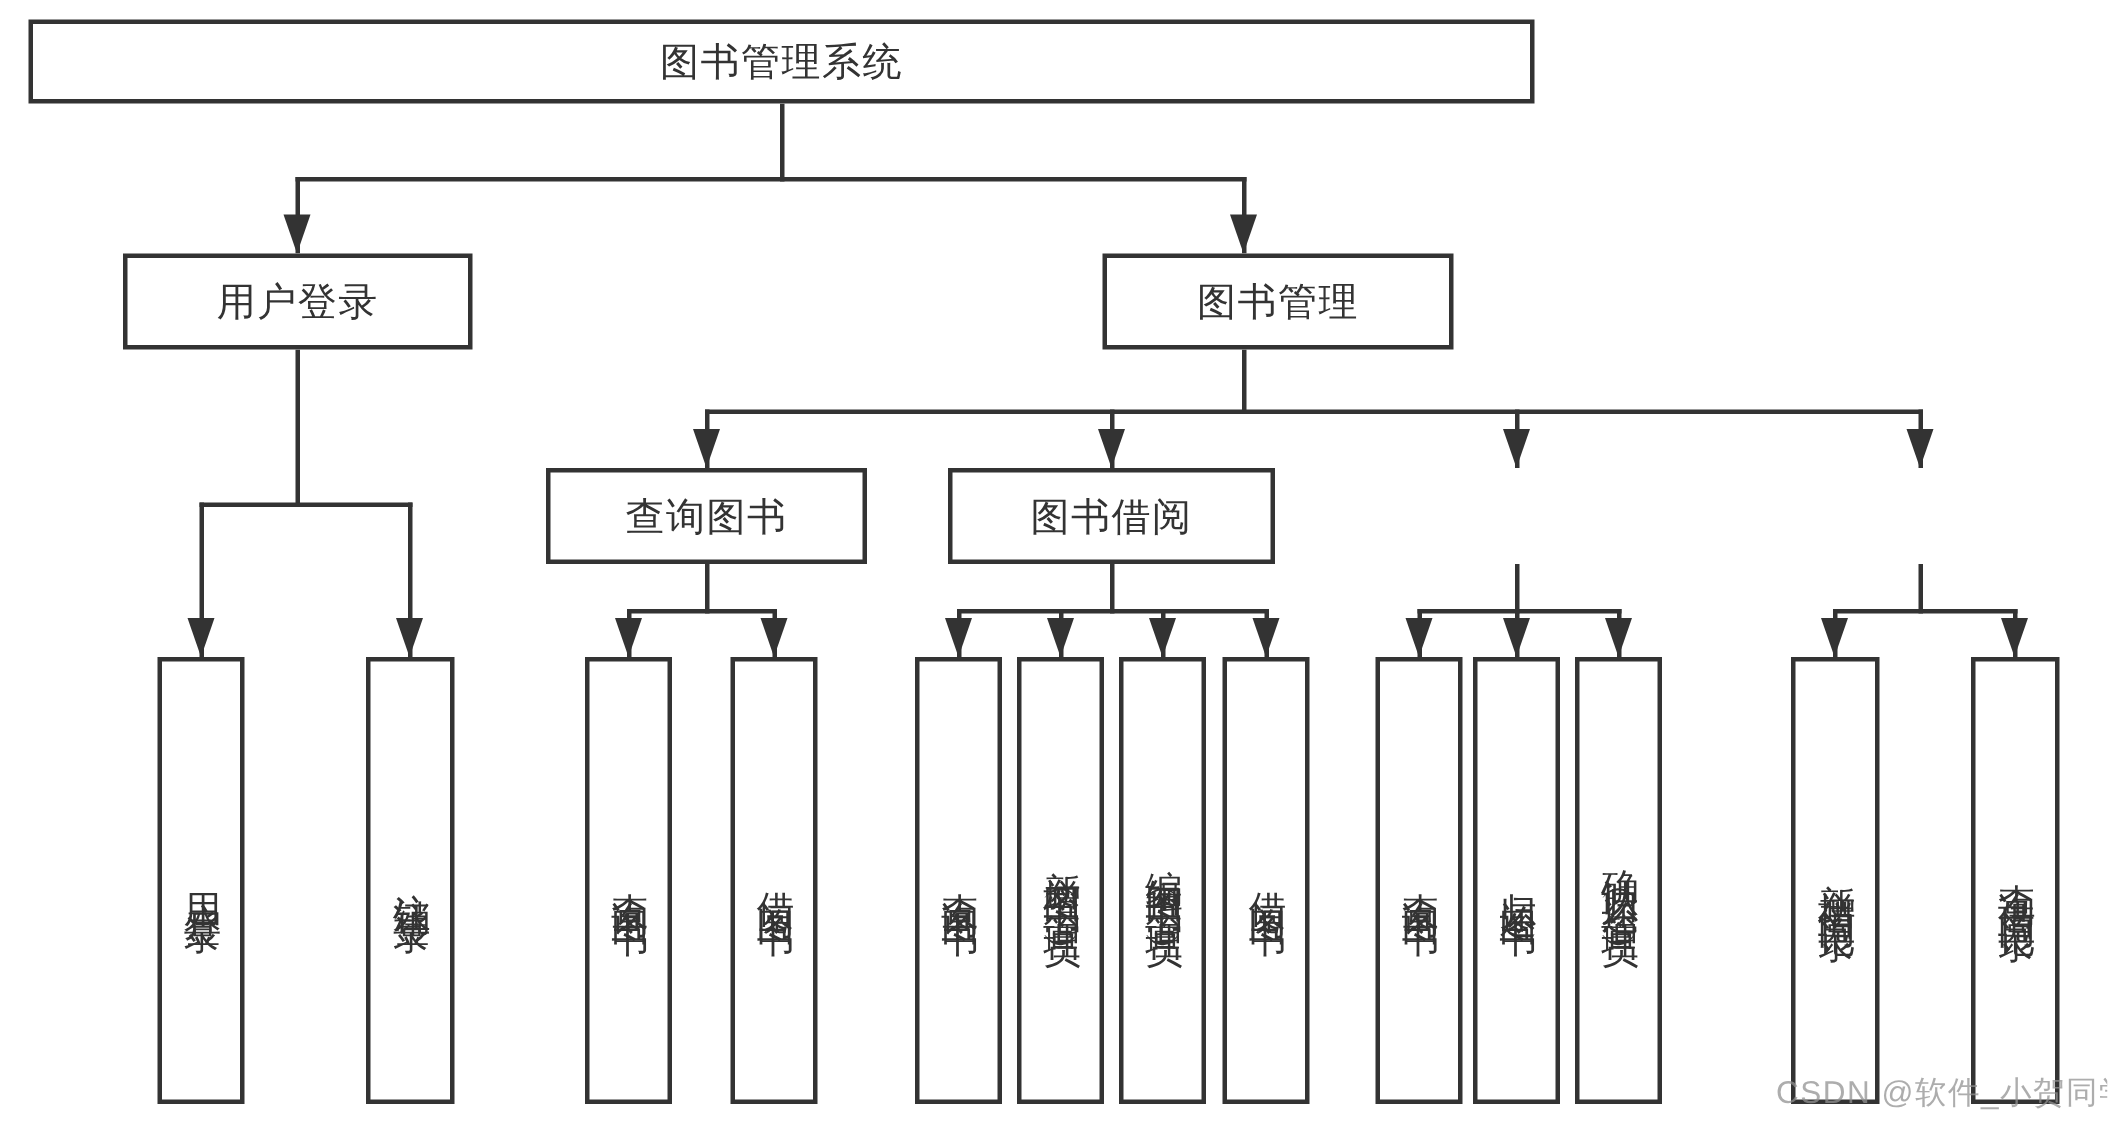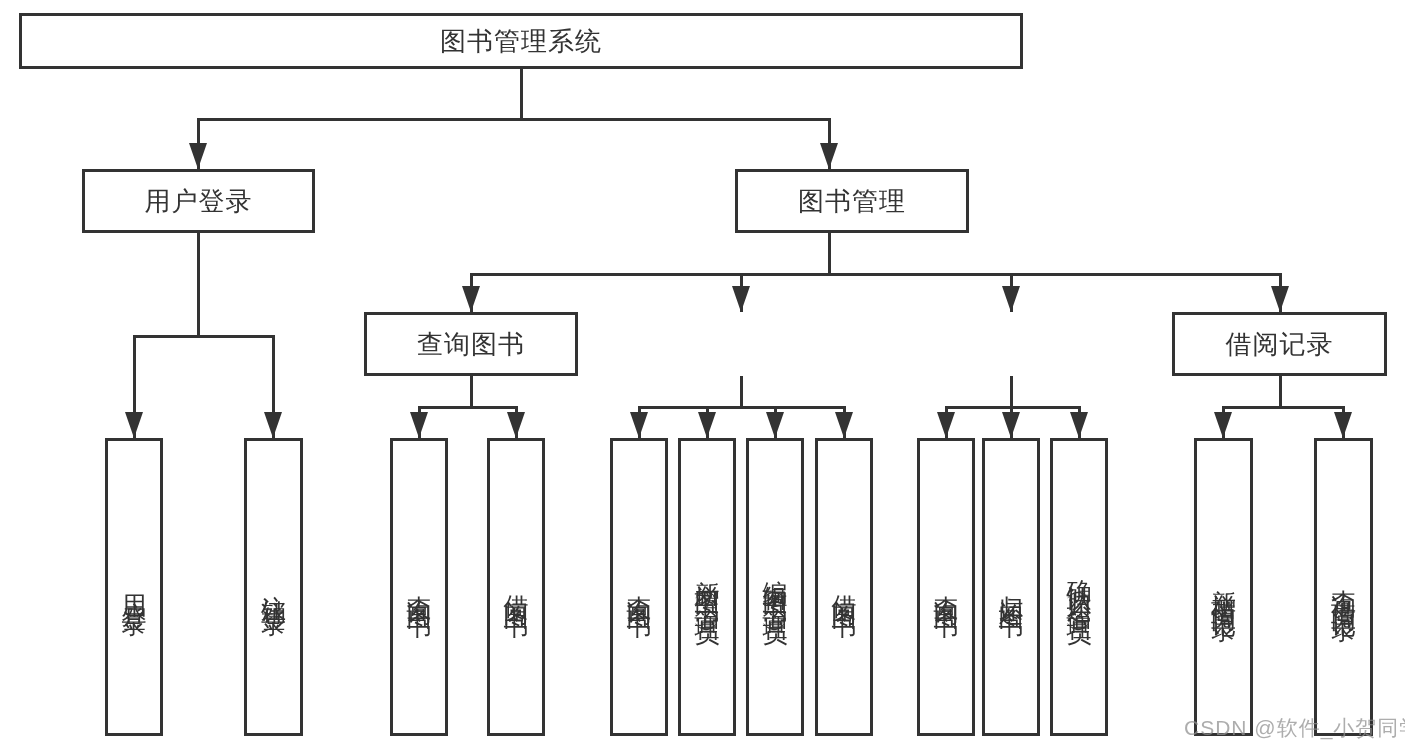--- a/index.html
+++ b/index.html
@@ -92,21 +92,21 @@
   <div class="vline" style="left:470px; top:273px; height:39px;"></div>
   <div class="vline" style="left:740px; top:273px; height:39px;"></div>
   <div class="vline" style="left:1010px; top:273px; height:39px;"></div>
   <div class="vline" style="left:1279px; top:273px; height:39px;"></div>
   <div class="arrow" style="left:462px; top:286px;"></div>
   <div class="arrow" style="left:732px; top:286px;"></div>
   <div class="arrow" style="left:1002px; top:286px;"></div>
   <div class="arrow" style="left:1271px; top:286px;"></div>
 
   <div class="node" style="left:364px; top:312px; width:214px; height:64px;">查询图书</div>
-  <div class="node" style="left:1172px; top:312px; width:215px; height:64px;">借阅记录</div>
+  <div class="node" style="left:632px; top:312px; width:218px; height:64px;">图书借阅</div>
 
   <div class="vline" style="left:470px; top:376px; height:33px;"></div>
   <div class="hline" style="left:418px; top:406px; width:100px;"></div>
   <div class="vline" style="left:418px; top:406px; height:32px;"></div>
   <div class="vline" style="left:515px; top:406px; height:32px;"></div>
   <div class="arrow" style="left:410px; top:412px;"></div>
   <div class="arrow" style="left:507px; top:412px;"></div>
 
   <div class="vline" style="left:740px; top:376px; height:33px;"></div>
   <div class="hline" style="left:638px; top:406px; width:208px;"></div>

